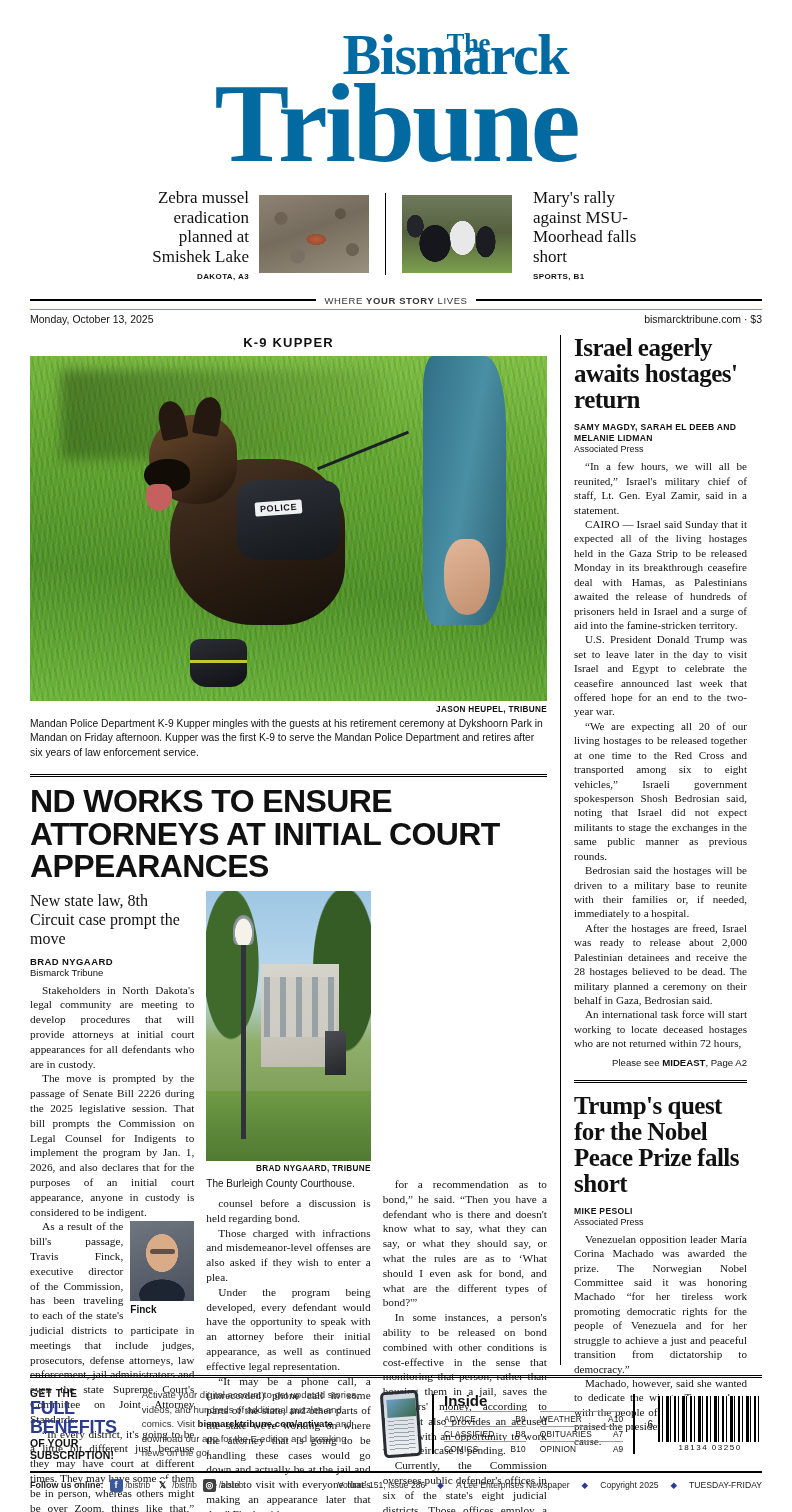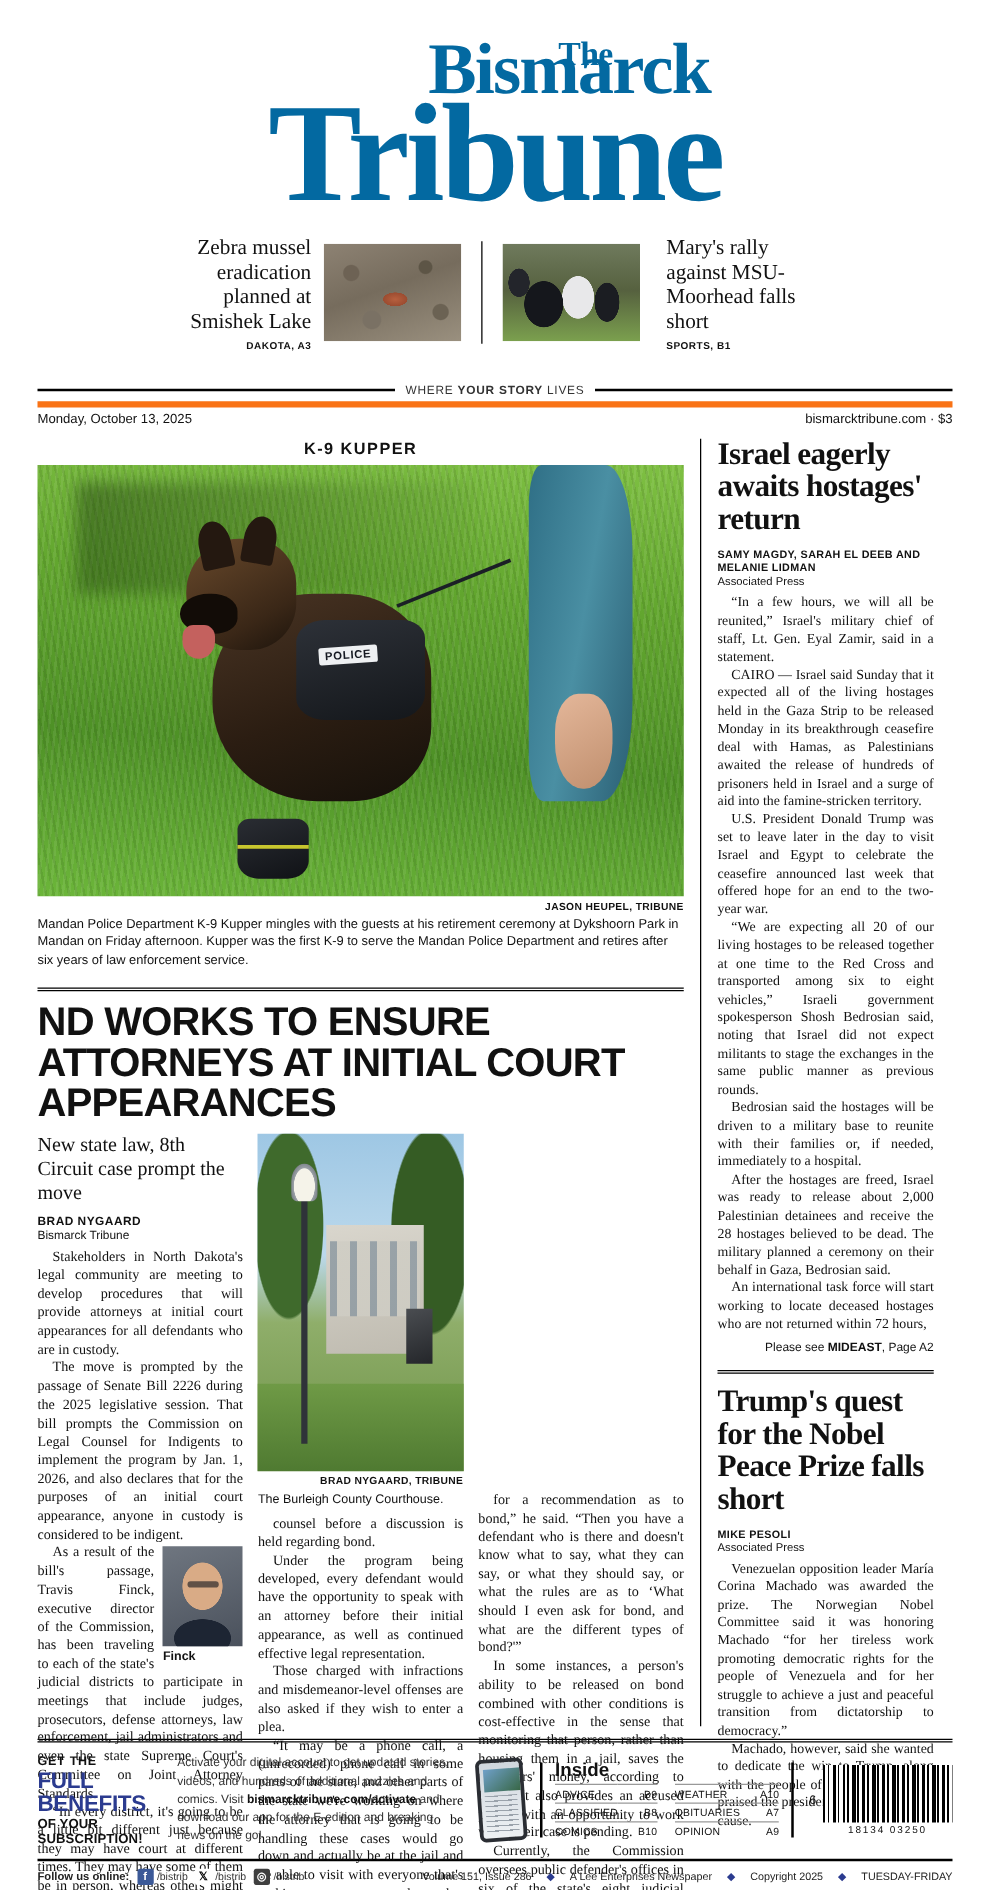--- a/index.html
+++ b/index.html
@@ -81,30 +81,30 @@
     width: 100%; height: 100%;
     background:
       radial-gradient(ellipse 22px 26px at 30% 62%, #15171c 0 70%, transparent 72%),
       radial-gradient(ellipse 18px 24px at 55% 55%, #e8e8ea 0 70%, transparent 72%),
       radial-gradient(ellipse 14px 22px at 76% 60%, #1b1d22 0 70%, transparent 72%),
       radial-gradient(ellipse 12px 16px at 12% 40%, #23252b 0 70%, transparent 72%),
       linear-gradient(180deg, #6f7a5d 0%, #56613f 48%, #7ba04e 100%);
   }
 
   
-  .dateline-wrap { margin-top: 26px; }
+  .dateline-wrap { margin-top: 14px; }
   .dl-rule-top {
     display: flex; align-items: center; gap: 8px;
     font-family: "Liberation Sans", sans-serif;
     font-size: 9.5px; letter-spacing: 0.6px; color: #333;
   }
   .dl-rule-top .line { flex: 1; height: 2px; background: #000; }
   .dl-row {
     display: flex; justify-content: space-between; align-items: baseline;
-    border-top: 5px solid #f97316;
+    border-top: 1px solid #f97316;
     padding-top: 3px; margin-top: 3px;
     font-family: "Liberation Sans", sans-serif;
     font-size: 10.5px;
   }
 
   
   .main-grid {
     display: flex;
     margin-top: 10px;
     height: 1030px;
@@ -549,22 +549,22 @@
             <div class="bldg-win"></div>
             <div class="mem"></div>
             <div class="lawn"></div>
             <div class="lamp-post"></div>
             <div class="lamp-head"></div>
           </div>
           <div class="court-credit">BRAD NYGAARD, TRIBUNE</div>
           <div class="court-cap">The Burleigh County Courthouse.</div>
           <div class="body-txt">
             <p>counsel before a discussion is held regarding bond.</p>
+            <p>Those charged with infractions and misdemeanor-level offenses are also asked if they wish to enter a plea.</p>
             <p>Under the program being developed, every defendant would have the opportunity to speak with an attorney before their initial appearance, as well as continued effective legal representation.</p>
-            <p>Those charged with infractions and misdemeanor-level offenses are also asked if they wish to enter a plea.</p>
             <p>“It may be a phone call, a (unrecorded) phone call in some parts of the state, and other parts of the state we're working on where the attorney that is going to be handling these cases would go down and actually be at the jail and be able to visit with everyone that's making an appearance later that day,” Finck said.</p>
 
           </div>
         </div>
 
         <div class="sc">
           <div style="height:286px"></div>
           <div class="body-txt">
             <p>for a recommendation as to bond,” he said. “Then you have a defendant who is there and doesn't know what to say, what they can say, or what they should say, or what the rules are as to ‘What should I even ask for bond, and what are the different types of bond?'”</p>
             <p>In some instances, a person's ability to be released on bond combined with other conditions is cost-effective in the sense that monitoring that person, rather than housing them in a jail, saves the taxpayers' money, according to Finck. It also provides an accused person with an opportunity to work while their case is pending.</p>

